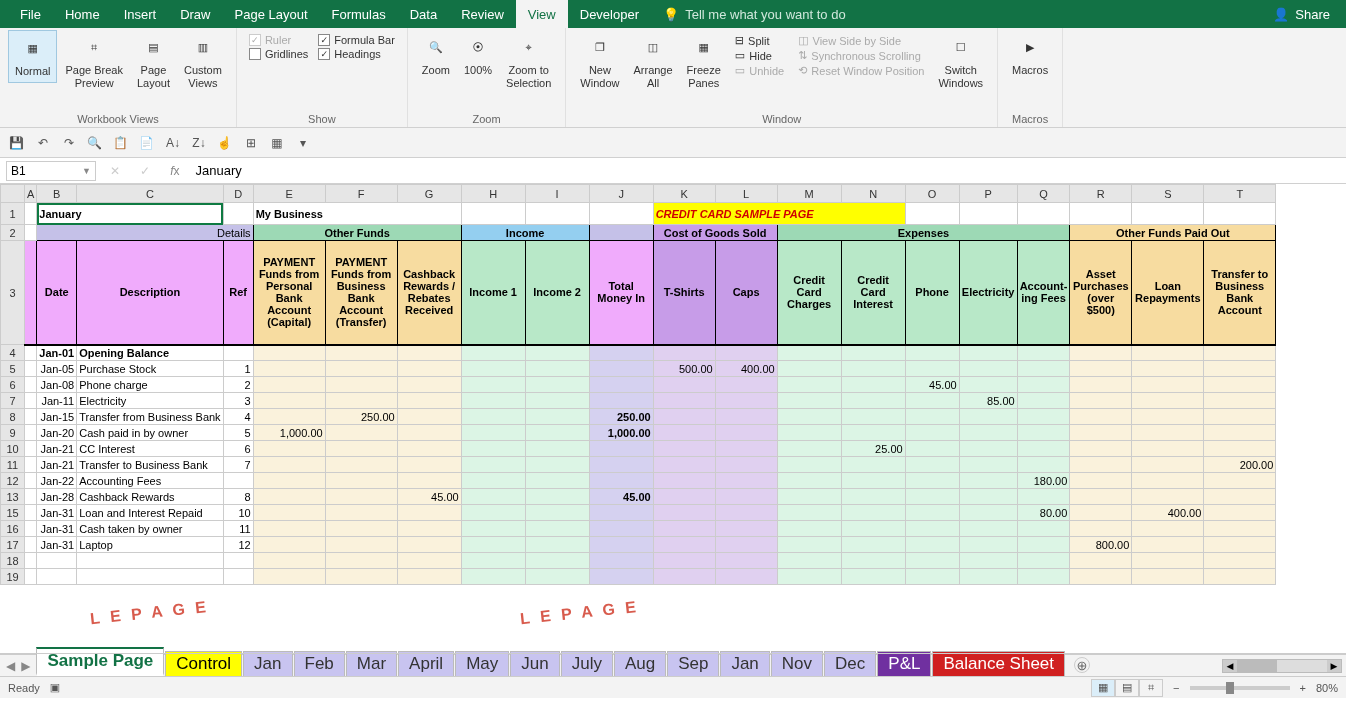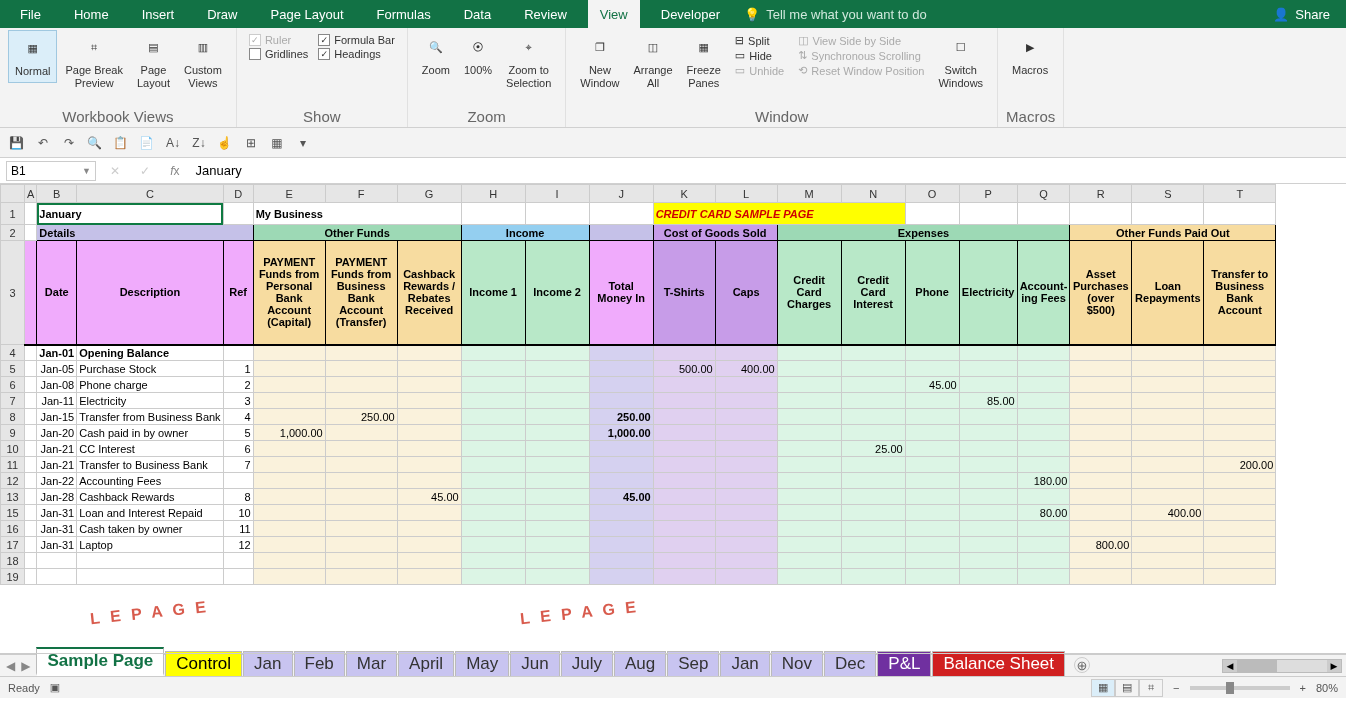--- a/index.html
+++ b/index.html
@@ -9,21 +9,21 @@
 .menubar { background: #127245; color: #fff; height: 28px; display: flex; align-items: center; padding: 0 8px; font-size: 13px; }
 .menubar .menu-item { padding: 0 12px; height: 100%; display: flex; align-items: center; cursor: pointer; }
 .menubar .menu-item.active { background: #f3f3f3; color: #127245; }
 .menubar .tell-me { display: flex; align-items: center; gap: 6px; padding: 0 12px; color: #d0e8dc; }
 .menubar .share { margin-left: auto; display: flex; align-items: center; gap: 6px; padding-right: 8px; }
 
 
 .ribbon { background: #f3f3f3; border-bottom: 1px solid #d0d0d0; display: flex; height: 100px; }
 .ribbon-group { border-right: 1px solid #e0e0e0; padding: 2px 8px 0 8px; display: flex; flex-direction: column; }
 .ribbon-group-content { flex: 1; display: flex; align-items: flex-start; gap: 2px; }
-.ribbon-group-label { font-size: 15px; color: #666; text-align: center; padding-bottom: 2px; }
+.ribbon-group-label { font-size: 11px; color: #666; text-align: center; padding-bottom: 2px; }
 .ribbon-btn-lg { display: flex; flex-direction: column; align-items: center; gap: 2px; padding: 4px 6px; cursor: pointer; font-size: 11px; color: #333; text-align: center; line-height: 1.2; }
 .ribbon-btn-lg .icon-box { width: 28px; height: 28px; display: flex; align-items: center; justify-content: center; }
 .ribbon-btn-lg.sel { border: 1px solid #a0c8e0; background: #dbeef9; }
 .ribbon-col { display: flex; flex-direction: column; gap: 2px; padding: 4px 4px 0 4px; font-size: 11px; color: #333; }
 .chk { display: flex; align-items: center; gap: 4px; cursor: pointer; }
 .chk-box { width: 12px; height: 12px; border: 1px solid #888; display: inline-flex; align-items: center; justify-content: center; font-size: 9px; background: #fff; }
 .chk.disabled { color: #aaa; }
 .chk.disabled .chk-box { border-color: #ccc; }
 .ribbon-item-sm { display: flex; align-items: center; gap: 4px; padding: 0 2px; cursor: pointer; font-size: 11px; color: #333; }
 .ribbon-item-sm.disabled { color: #aaa; }
@@ -48,21 +48,21 @@
 .corner { background: #e6e6e6; position: sticky; top: 0; left: 0; z-index: 6; }
 .cell { height: 16px; background: #fff; }
 .cell.sel { outline: 2px solid #0e7a42; outline-offset: -2px; }
 .rhdr-row { height: 16px; }
 .tall-row .cell, .tall-hdr { height: 104px; }
 .r1 .cell, .r1-hdr { height: 22px; }
 
 
 .hdr-title { font-weight: bold; font-size: 14px; }
 .hdr-yellow { background: #ffff00; color: #d00000; font-weight: bold; font-style: italic; font-size: 14px; }
-.section-details { background: #c5c1e8; font-weight: bold; text-align: left; border: 1px solid #000 !important; }
+.section-details { background: #c5c1e8; font-weight: normal; text-align: right; border: 1px solid #000 !important; }
 .section-other-funds { background: #9dd9b5; font-weight: bold; text-align: center; border: 1px solid #000 !important; }
 .section-income { background: #94cff0; font-weight: bold; text-align: center; border: 1px solid #000 !important; }
 .section-total { background: #c5c1e8; border: 1px solid #000 !important; }
 .section-cogs { background: #c79ce8; font-weight: bold; text-align: center; border: 1px solid #000 !important; }
 .section-expenses { background: #9dd9b5; font-weight: bold; text-align: center; border: 1px solid #000 !important; }
 .section-paidout { background: #f7dca0; font-weight: bold; text-align: center; border: 1px solid #000 !important; }
 
 .sub-purple { background: #f0abfc; border: 1px solid #000 !important; text-align: center; font-weight: bold; vertical-align: middle; white-space: normal !important; }
 .sub-cream { background: #f7dca0; border: 1px solid #000 !important; text-align: center; font-weight: bold; vertical-align: middle; white-space: normal !important; }
 .sub-green { background: #b8e8c8; border: 1px solid #000 !important; text-align: center; font-weight: bold; vertical-align: middle; white-space: normal !important; }
@@ -97,21 +97,21 @@
 .view-btns { display: flex; gap: 0; }
 .view-btn { width: 24px; height: 18px; border: 1px solid #ccc; display: flex; align-items: center; justify-content: center; cursor: pointer; }
 .view-btn.active { background: #dbeef9; }
 .zoom-slider { width: 100px; height: 4px; background: #ccc; position: relative; }
 .zoom-thumb { position: absolute; width: 8px; height: 12px; background: #888; top: -4px; left: 36px; }
 </style>
 </head>
 <body>
 
 <div class="menubar">
-  <div id="menu-items" style="display: flex; height: 100%; gap: 9px;">
+  <div id="menu-items" style="display: flex; height: 100%;">
       <div class="menu-item">File</div>
       <div class="menu-item">Home</div>
       <div class="menu-item">Insert</div>
       <div class="menu-item">Draw</div>
       <div class="menu-item">Page Layout</div>
       <div class="menu-item">Formulas</div>
       <div class="menu-item">Data</div>
       <div class="menu-item">Review</div>
       <div class="menu-item active">View</div>
       <div class="menu-item">Developer</div>

